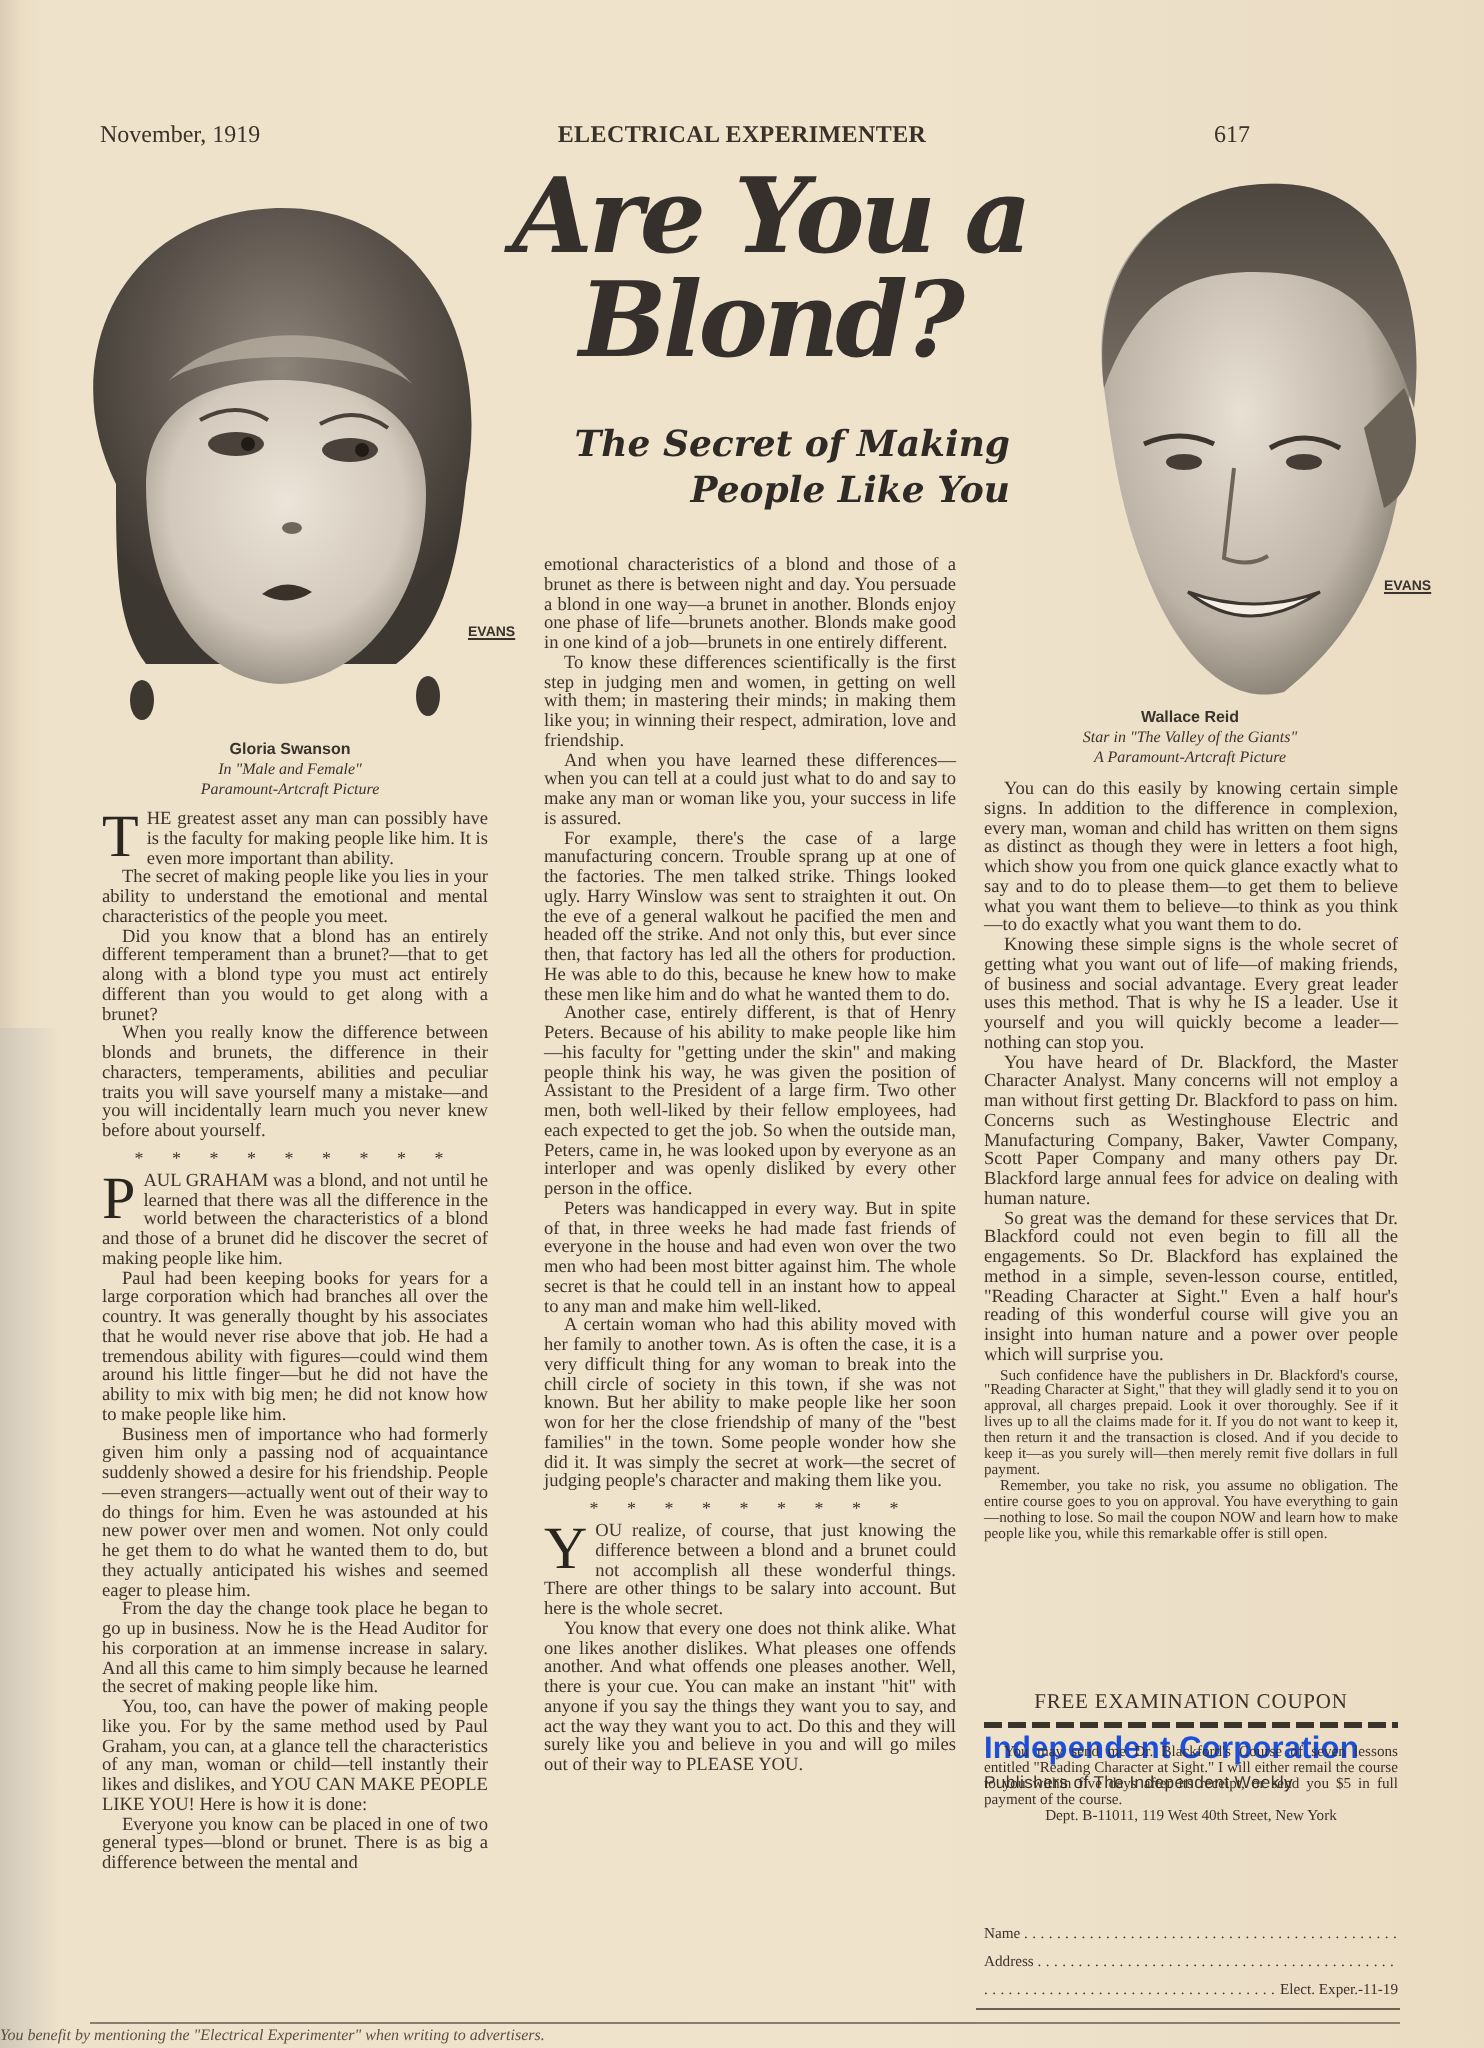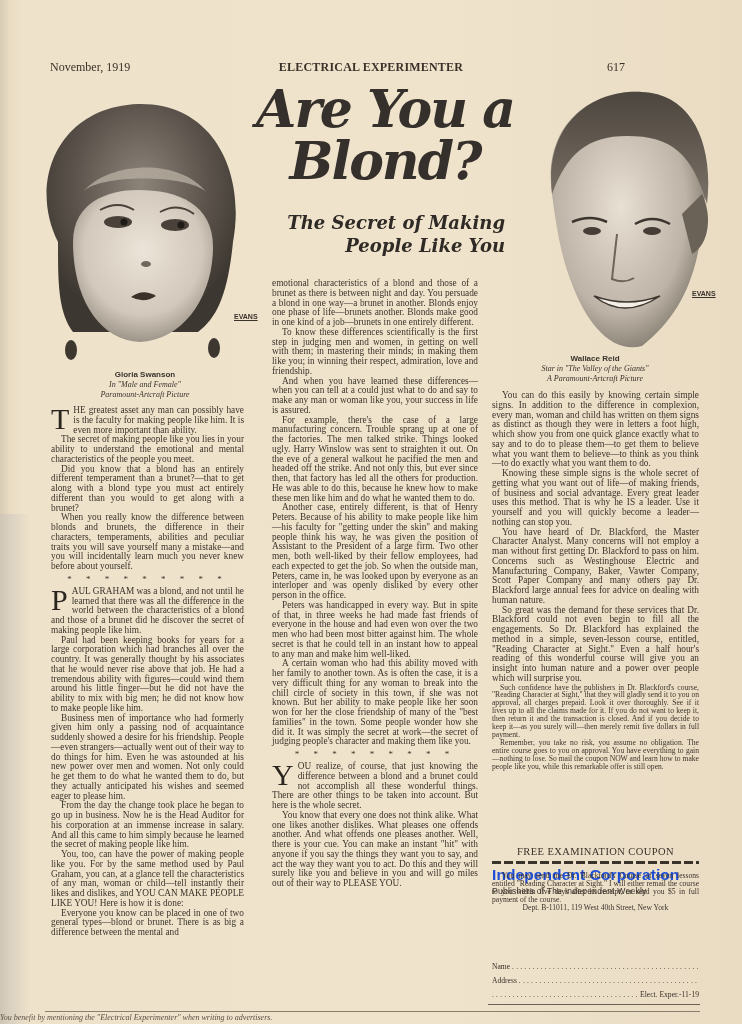--- a/index.html
+++ b/index.html
@@ -177,21 +177,21 @@
 
 <div class="col col2">
   <p class="noind">emotional characteristics of a blond and those of a brunet as there is between night and day. You persuade a blond in one way—a brunet in another. Blonds enjoy one phase of life—brunets another. Blonds make good in one kind of a job—brunets in one entirely different.</p>
   <p>To know these differences scientifically is the first step in judging men and women, in getting on well with them; in mastering their minds; in making them like you; in winning their respect, admiration, love and friendship.</p>
   <p>And when you have learned these differences—when you can tell at a could just what to do and say to make any man or woman like you, your success in life is assured.</p>
   <p>For example, there's the case of a large manufacturing concern. Trouble sprang up at one of the factories. The men talked strike. Things looked ugly. Harry Winslow was sent to straighten it out. On the eve of a general walkout he pacified the men and headed off the strike. And not only this, but ever since then, that factory has led all the others for production. He was able to do this, because he knew how to make these men like him and do what he wanted them to do.</p>
   <p>Another case, entirely different, is that of Henry Peters. Because of his ability to make people like him—his faculty for "getting under the skin" and making people think his way, he was given the position of Assistant to the President of a large firm. Two other men, both well-liked by their fellow employees, had each expected to get the job. So when the outside man, Peters, came in, he was looked upon by everyone as an interloper and was openly disliked by every other person in the office.</p>
   <p>Peters was handicapped in every way. But in spite of that, in three weeks he had made fast friends of everyone in the house and had even won over the two men who had been most bitter against him. The whole secret is that he could tell in an instant how to appeal to any man and make him well-liked.</p>
   <p>A certain woman who had this ability moved with her family to another town. As is often the case, it is a very difficult thing for any woman to break into the chill circle of society in this town, if she was not known. But her ability to make people like her soon won for her the close friendship of many of the "best families" in the town. Some people wonder how she did it. It was simply the secret at work—the secret of judging people's character and making them like you.</p>
   <div class="stars">* * * * * * * * *</div>
-  <p class="dropcap-p"><span class="dropcap">Y</span><span>OU realize, of course, that just knowing the difference between a blond and a brunet could not accomplish all these wonderful things. There are other things to be taken into account. But here is the whole secret.</span></p>
+  <p class="dropcap-p"><span class="dropcap">Y</span><span>OU realize, of course, that just knowing the difference between a blond and a brunet could not accomplish all these wonderful things. There are other things to be salary into account. But here is the whole secret.</span></p>
   <p>You know that every one does not think alike. What one likes another dislikes. What pleases one offends another. And what offends one pleases another. Well, there is your cue. You can make an instant "hit" with anyone if you say the things they want you to say, and act the way they want you to act. Do this and they will surely like you and believe in you and will go miles out of their way to PLEASE YOU.</p>
 </div>
 
 <div class="col col3">
   <p>You can do this easily by knowing certain simple signs. In addition to the difference in complexion, every man, woman and child has written on them signs as distinct as though they were in letters a foot high, which show you from one quick glance exactly what to say and to do to please them—to get them to believe what you want them to believe—to think as you think—to do exactly what you want them to do.</p>
   <p>Knowing these simple signs is the whole secret of getting what you want out of life—of making friends, of business and social advantage. Every great leader uses this method. That is why he IS a leader. Use it yourself and you will quickly become a leader—nothing can stop you.</p>
   <p>You have heard of Dr. Blackford, the Master Character Analyst. Many concerns will not employ a man without first getting Dr. Blackford to pass on him. Concerns such as Westinghouse Electric and Manufacturing Company, Baker, Vawter Company, Scott Paper Company and many others pay Dr. Blackford large annual fees for advice on dealing with human nature.</p>
   <p>So great was the demand for these services that Dr. Blackford could not even begin to fill all the engagements. So Dr. Blackford has explained the method in a simple, seven-lesson course, entitled, "Reading Character at Sight." Even a half hour's reading of this wonderful course will give you an insight into human nature and a power over people which will surprise you.</p>
   <div class="small">
     <p>Such confidence have the publishers in Dr. Blackford's course, "Reading Character at Sight," that they will gladly send it to you on approval, all charges prepaid. Look it over thoroughly. See if it lives up to all the claims made for it. If you do not want to keep it, then return it and the transaction is closed. And if you decide to keep it—as you surely will—then merely remit five dollars in full payment.</p>

